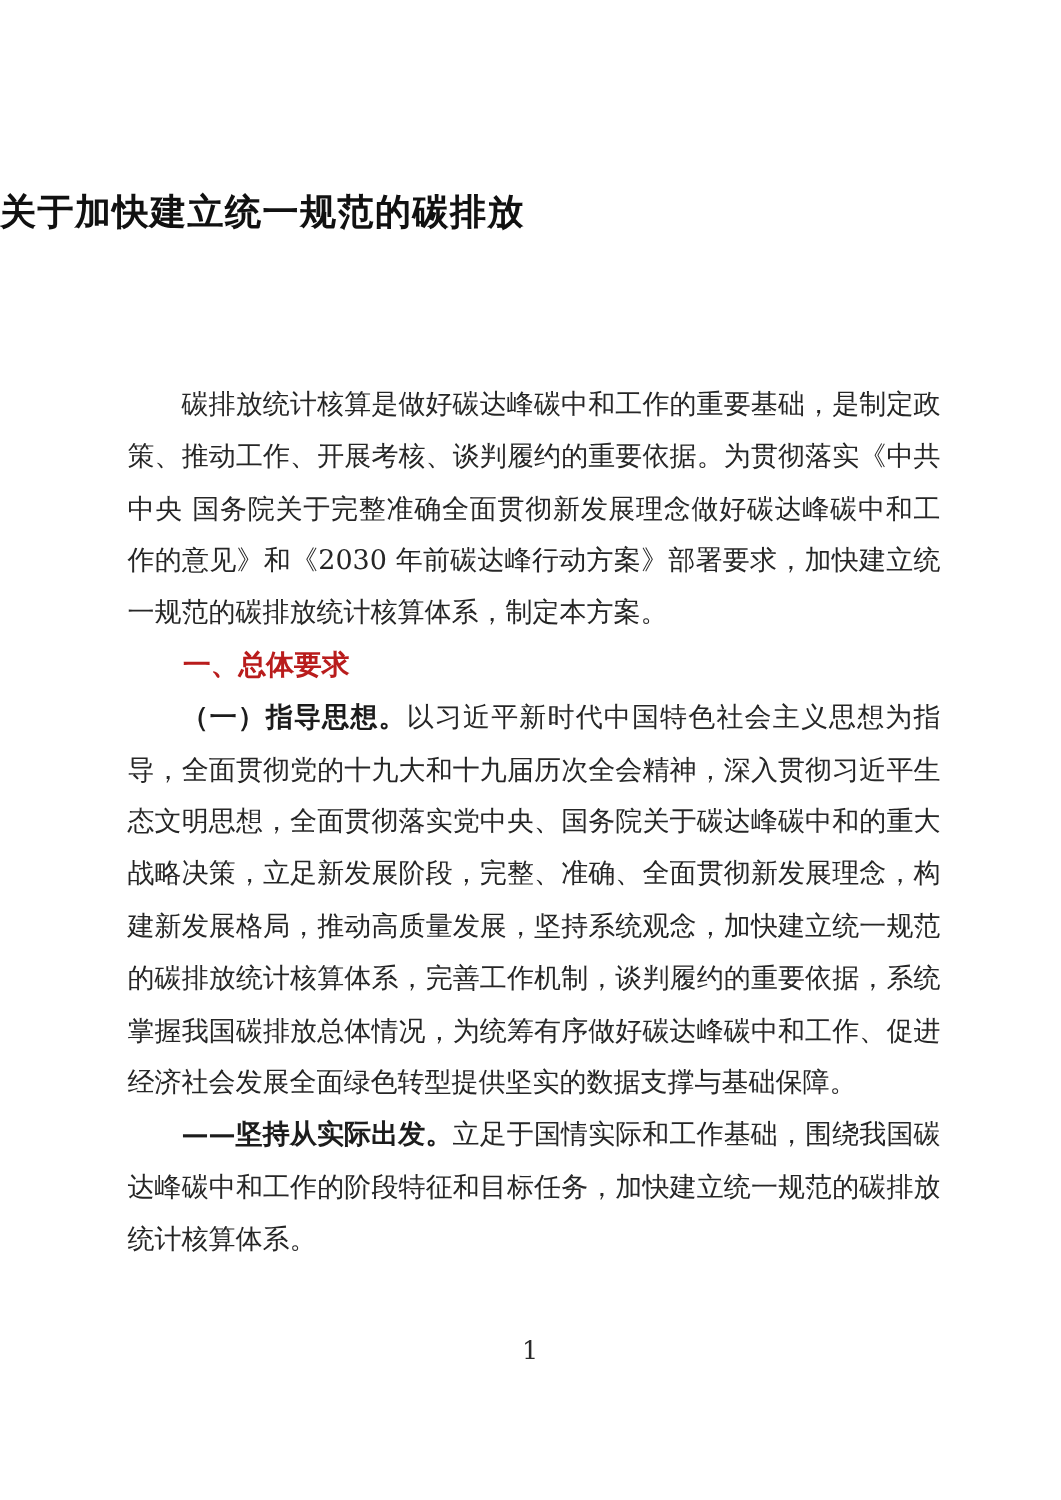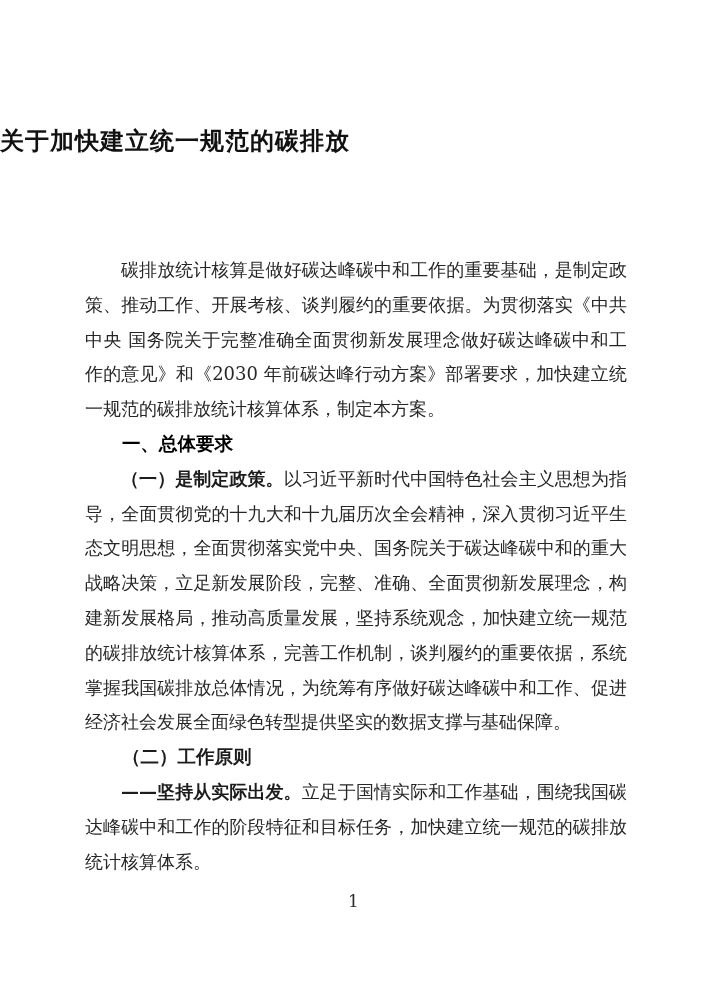--- a/index.html
+++ b/index.html
@@ -45,21 +45,21 @@
     margin: 0;
     padding: 0;
   }
   .indent2 {
     text-indent: 2em;
   }
   .heading-1 {
     font-family: "DejaVu Sans", "Liberation Sans", sans-serif;
     font-weight: 700;
     font-size: 18.5px;
-    color: #000000;
+    color: #b91c1c;
   }
   .heading-2 {
     font-weight: 700;
     font-size: 18.5px;
     color: #1c1c1c;
   }
   .lead-bold {
     font-weight: 700;
     color: #1c1c1c;
   }
@@ -82,23 +82,22 @@
   <div class="title-block">
     <div>关于加快建立统一规范的碳排放</div>
   </div>
 
   <div class="content">
 
     <p class="indent2">碳排放统计核算是做好碳达峰碳中和工作的重要基础，是制定政策、推动工作、开展考核、谈判履约的重要依据。为贯彻落实《中共中央 国务院关于完整准确全面贯彻新发展理念做好碳达峰碳中和工作的意见》和《2030 年前碳达峰行动方案》部署要求，加快建立统一规范的碳排放统计核算体系，制定本方案。</p>
 
     <p class="indent2 heading-1">一、总体要求</p>
 
-    <p class="indent2"><span class="lead-bold">（一）是制定政策。</span><span>以习近平新时代中国特色社会主义思想为指导，全面贯彻党的十九大和十九届历次全会精神，深入贯彻习近平生态文明思想，全面贯彻落实党中央、国务院关于碳达峰碳中和的重大战略决策，立足新发展阶段，完整、准确、全面贯彻新发展理念，构建新发展格局，推动高质量发展，坚持系统观念，加快建立统一规范的碳排放统计核算体系，完善工作机制，谈判履约的重要依据，系统掌握我国碳排放总体情况，为统筹有序做好碳达峰碳中和工作、促进经济社会发展全面绿色转型提供坚实的数据支撑与基础保障。</span></p>
+    <p class="indent2"><span class="lead-bold">（一）指导思想。</span><span>以习近平新时代中国特色社会主义思想为指导，全面贯彻党的十九大和十九届历次全会精神，深入贯彻习近平生态文明思想，全面贯彻落实党中央、国务院关于碳达峰碳中和的重大战略决策，立足新发展阶段，完整、准确、全面贯彻新发展理念，构建新发展格局，推动高质量发展，坚持系统观念，加快建立统一规范的碳排放统计核算体系，完善工作机制，谈判履约的重要依据，系统掌握我国碳排放总体情况，为统筹有序做好碳达峰碳中和工作、促进经济社会发展全面绿色转型提供坚实的数据支撑与基础保障。</span></p>
 
-    <p class="indent2 heading-2">（二）工作原则</p>
 
     <p class="indent2"><span class="lead-bold">——坚持从实际出发。</span><span>立足于国情实际和工作基础，围绕我国碳达峰碳中和工作的阶段特征和目标任务，加快建立统一规范的碳排放统计核算体系。</span></p>
 
   </div>
 
   <div class="page-number">1</div>
 
 </div>
 
 </body></html>

